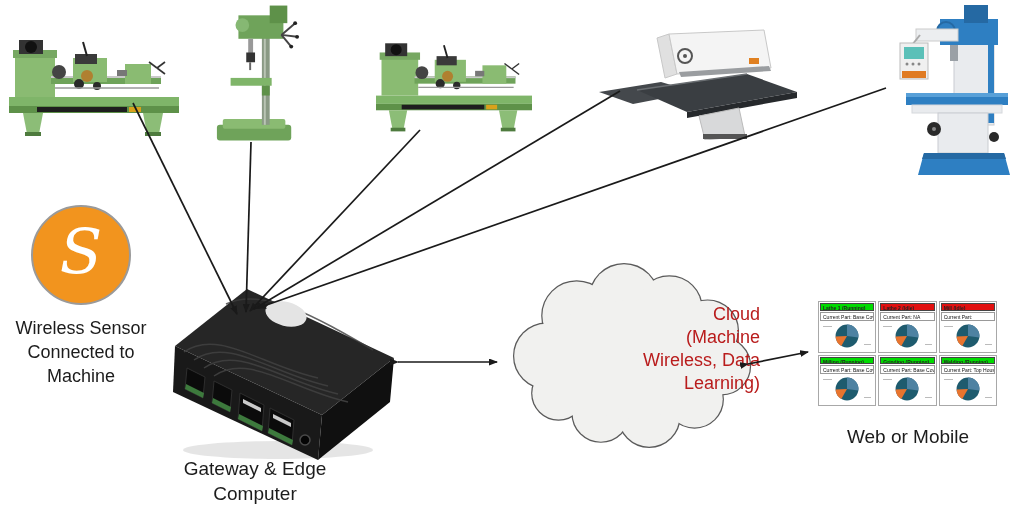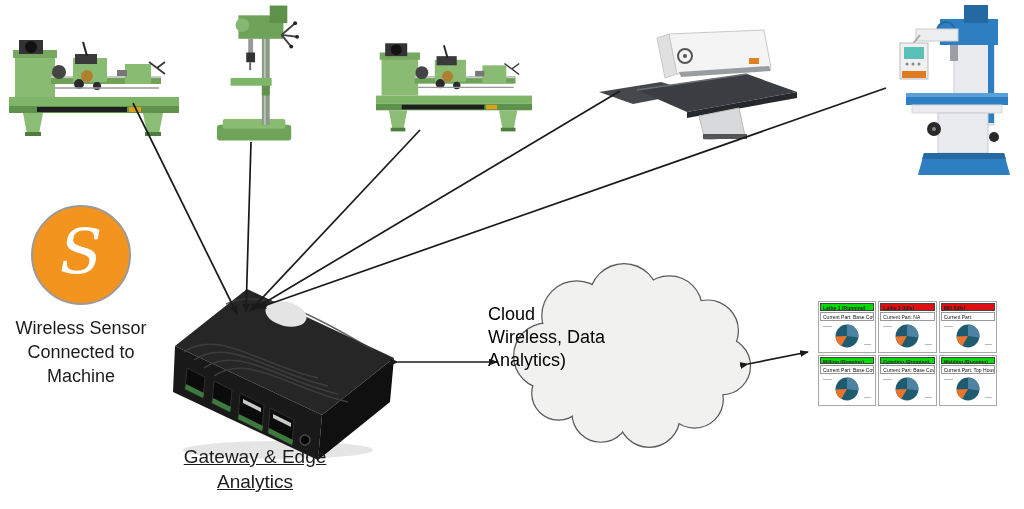--- a/index.html
+++ b/index.html
@@ -13,22 +13,22 @@
   .caption.big{font-size:19px;line-height:25px;}
 
   
   .sensor-badge{position:absolute;left:31px;top:205px;width:96px;height:96px;border-radius:50%;
     border:2px solid #9a9a9a;display:flex;align-items:center;justify-content:center;}
   .sensor-badge span{font-family:"DejaVu Serif", serif;font-style:italic;font-size:62px;
     line-height:62px;color:#fff;transform:translateY(-3px);}
 
   
   .cloud-wrap{position:absolute;left:488px;top:260px;width:272px;height:192px;}
-  .cloud-text{position:absolute;left:488px;top:305px;width:272px;text-align:left;
-    font-size:18px;line-height:23px;color:#000000;}
+  .cloud-text{position:absolute;left:488px;top:305px;width:272px;text-align:right;
+    font-size:18px;line-height:23px;color:#b91c1c;}
 
   
   .dashboard{position:absolute;left:818px;top:301px;width:179px;height:105px;
     display:grid;grid-template-columns:repeat(3,1fr);grid-template-rows:1fr 1fr;gap:2px;}
   .tile{background:#fff;border:1px solid #a8a8a8;display:flex;flex-direction:column;
     padding:1px;overflow:hidden;}
   .tile-head{height:8px;font-size:5px;line-height:8px;font-weight:bold;color:#222;
     padding:0 2px;border:1px solid #444;white-space:nowrap;overflow:hidden;box-sizing:border-box;}
   .tile-part{height:9px;font-size:5px;line-height:8px;color:#111;background:#fff;
     border:1px solid #999;margin-top:1px;padding:0 2px;white-space:nowrap;overflow:hidden;box-sizing:border-box;}
@@ -201,23 +201,23 @@
     <polygon points="45,120 63,129 62,134 44,125" fill="#3D7A3D"></polygon>
     <polygon points="72,115 96,127 94,153 70,141" fill="#0B0B0B" stroke="#2E2E2E"></polygon>
     <polygon points="71,136 95,148 94,153 70,141" fill="#3D7A3D"></polygon>
     <polygon points="75,121 93,130 93,134 75,125" fill="#C9C9C9"></polygon>
     <polygon points="102,130 126,142 124,167 100,155" fill="#0B0B0B" stroke="#2E2E2E"></polygon>
     <polygon points="101,150 125,162 124,167 100,155" fill="#3D7A3D"></polygon>
     <polygon points="105,136 123,145 123,149 105,140" fill="#C9C9C9"></polygon>
     <circle cx="137" cy="162" r="5" fill="#050505" stroke="#4A4A4A" stroke-width="1.5"></circle>
   </g>
 </svg>
-<div class="caption big" style="left:155px;top:444px;width:200px;text-decoration:underline;">
+<div class="caption big" style="left:155px;top:456px;width:200px;">
   <div>Gateway &amp; Edge</div>
-  <div>Analytics</div>
+  <div>Computer</div>
 </div>
 
 <div class="cloud-wrap">
   <svg width="272" height="192" viewBox="0 0 270 190">
     <g fill="#F1F1EF" stroke="#5A5A5A" stroke-width="2.4">
       <circle cx="58" cy="95" r="32"></circle>
         <circle cx="88" cy="55" r="34"></circle>
         <circle cx="135" cy="38" r="34"></circle>
       <circle cx="180" cy="48" r="32"></circle>
         <circle cx="218" cy="70" r="30"></circle>
@@ -237,22 +237,23 @@
       <circle cx="205" cy="138" r="28"></circle>
         <circle cx="160" cy="155" r="30"></circle>
         <circle cx="112" cy="152" r="28"></circle>
       <circle cx="70" cy="132" r="26"></circle>
       <ellipse cx="142" cy="98" rx="92" ry="58"></ellipse>
     </g>
   </svg>
 </div>
 <div class="cloud-text" style="top:303px;">
   <div>Cloud</div>
+  <div>(Machine</div>
   <div>Wireless, Data</div>
-  <div>Analytics)</div>
+  <div>Learning)</div>
 </div>
 
 <div class="dashboard">
   <div class="tile">
     <div class="tile-head" style="background: rgb(0, 220, 0);">Lathe 1 (Running)</div>
     <div class="tile-part">Current Part: Base Cover</div>
     <div class="tile-chart">
       <svg viewBox="0 0 42 42">
         <circle cx="21" cy="21" r="16" fill="#1E5B6E"></circle>
         <path d="M21,21 L21,5 A16,16 0 0 1 36.9,23 Z" fill="#4E82A2"></path>
@@ -310,20 +311,21 @@
     <div class="tile-chart">
       <svg viewBox="0 0 42 42">
         <circle cx="21" cy="21" r="16" fill="#1E5B6E"></circle>
         <path d="M21,21 L21,5 A16,16 0 0 1 36.9,23 Z" fill="#4E82A2"></path>
         <path d="M21,21 L13,34.9 A16,16 0 0 1 5,21.6 Z" fill="#E8742E"></path>
       </svg>
     </div>
   </div>
 </div>
 <div class="caption big" style="left:818px;top:424px;width:180px;">
+  <div>Web or Mobile</div>
 </div>
 
 <svg class="overlay" width="1024" height="509" viewBox="0 0 1024 509">
   <defs>
     <marker id="ah" markerWidth="9" markerHeight="7" refX="8" refY="3.5" orient="auto" markerUnits="userSpaceOnUse">
       <path d="M0,0 L9,3.5 L0,7 Z" fill="#1a1a1a"></path>
     </marker>
   </defs>
   <g stroke="#1a1a1a" stroke-width="1.7">
     <line x1="133" y1="103" x2="237" y2="314" marker-end="url(#ah)"></line>

